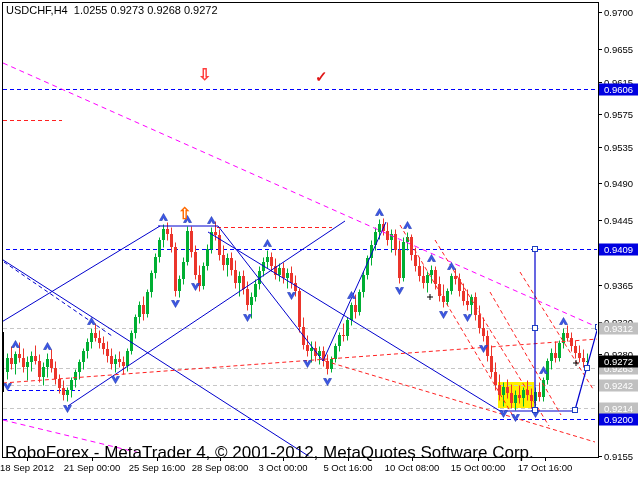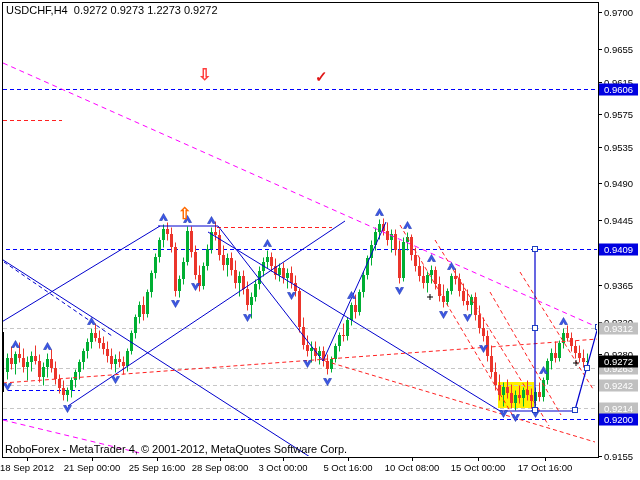--- a/index.html
+++ b/index.html
@@ -1,19 +1,19 @@
 <!DOCTYPE html>
 <html><head>
 <meta charset="utf-8">
 <style>
   html,body{margin:0;padding:0;background:#fff;}
   .win{position:relative;width:640px;height:480px;background:#ffffff;overflow:hidden;
        font-family:"Liberation Sans",sans-serif;}
   .title{position:absolute;left:6px;top:4px;font-size:11px;color:#000;white-space:pre;}
-  .copy{position:absolute;left:5px;top:443px;font-size:11px;color:#000;white-space:pre;}
+  .copy{position:absolute;left:5px;top:443px;font-size:17px;color:#000;white-space:pre;}
   svg text{font-family:"Liberation Sans",sans-serif;}
 </style>
 </head>
 <body>
 
 <div class="win">
   <svg id="chart" width="640" height="480">
       <defs>
         <clipPath id="plotclip">
           <rect x="3" y="3" width="594" height="453"></rect>
@@ -466,15 +466,15 @@
         <line x1="348.5" y1="457" x2="348.5" y2="461" stroke="#000"></line>
         <text x="348" y="471" font-size="9.5" fill="#000000" text-anchor="middle">5 Oct 16:00</text>
         <line x1="412.5" y1="457" x2="412.5" y2="461" stroke="#000"></line>
         <text x="412" y="471" font-size="9.5" fill="#000000" text-anchor="middle">10 Oct 08:00</text>
         <line x1="478.5" y1="457" x2="478.5" y2="461" stroke="#000"></line>
         <text x="478" y="471" font-size="9.5" fill="#000000" text-anchor="middle">15 Oct 00:00</text>
         <line x1="545.5" y1="457" x2="545.5" y2="461" stroke="#000"></line>
         <text x="545" y="471" font-size="9.5" fill="#000000" text-anchor="middle">17 Oct 16:00</text>
       </g>
     </svg>
-  <div class="title">USDCHF,H4  0.9272 0.9273 1.2273 0.9272</div>
+  <div class="title">USDCHF,H4  1.0255 0.9273 0.9268 0.9272</div>
   <div class="copy">RoboForex - MetaTrader 4, © 2001-2012, MetaQuotes Software Corp.</div>
 </div>
 
 </body></html>

